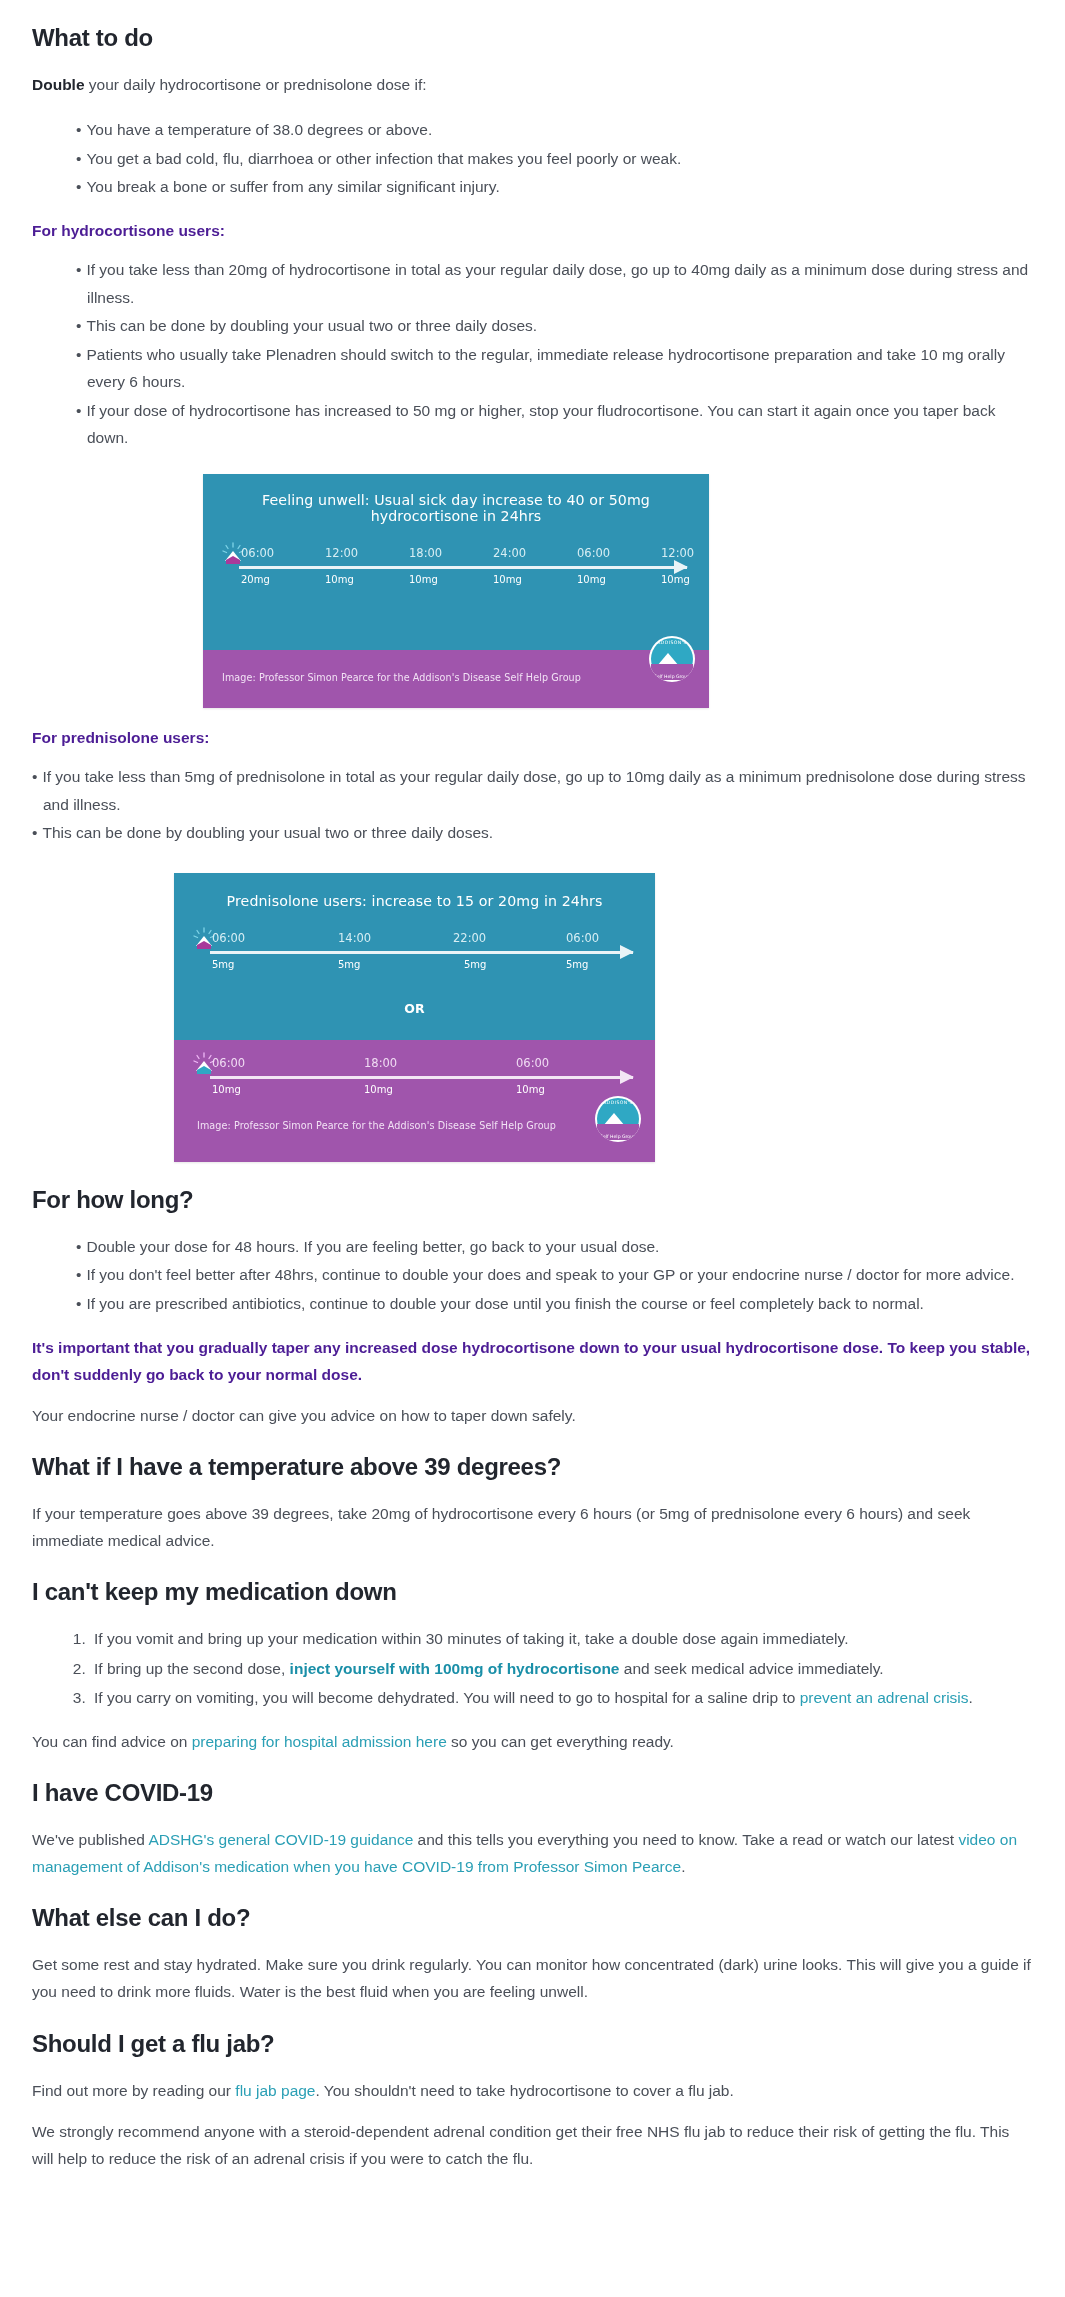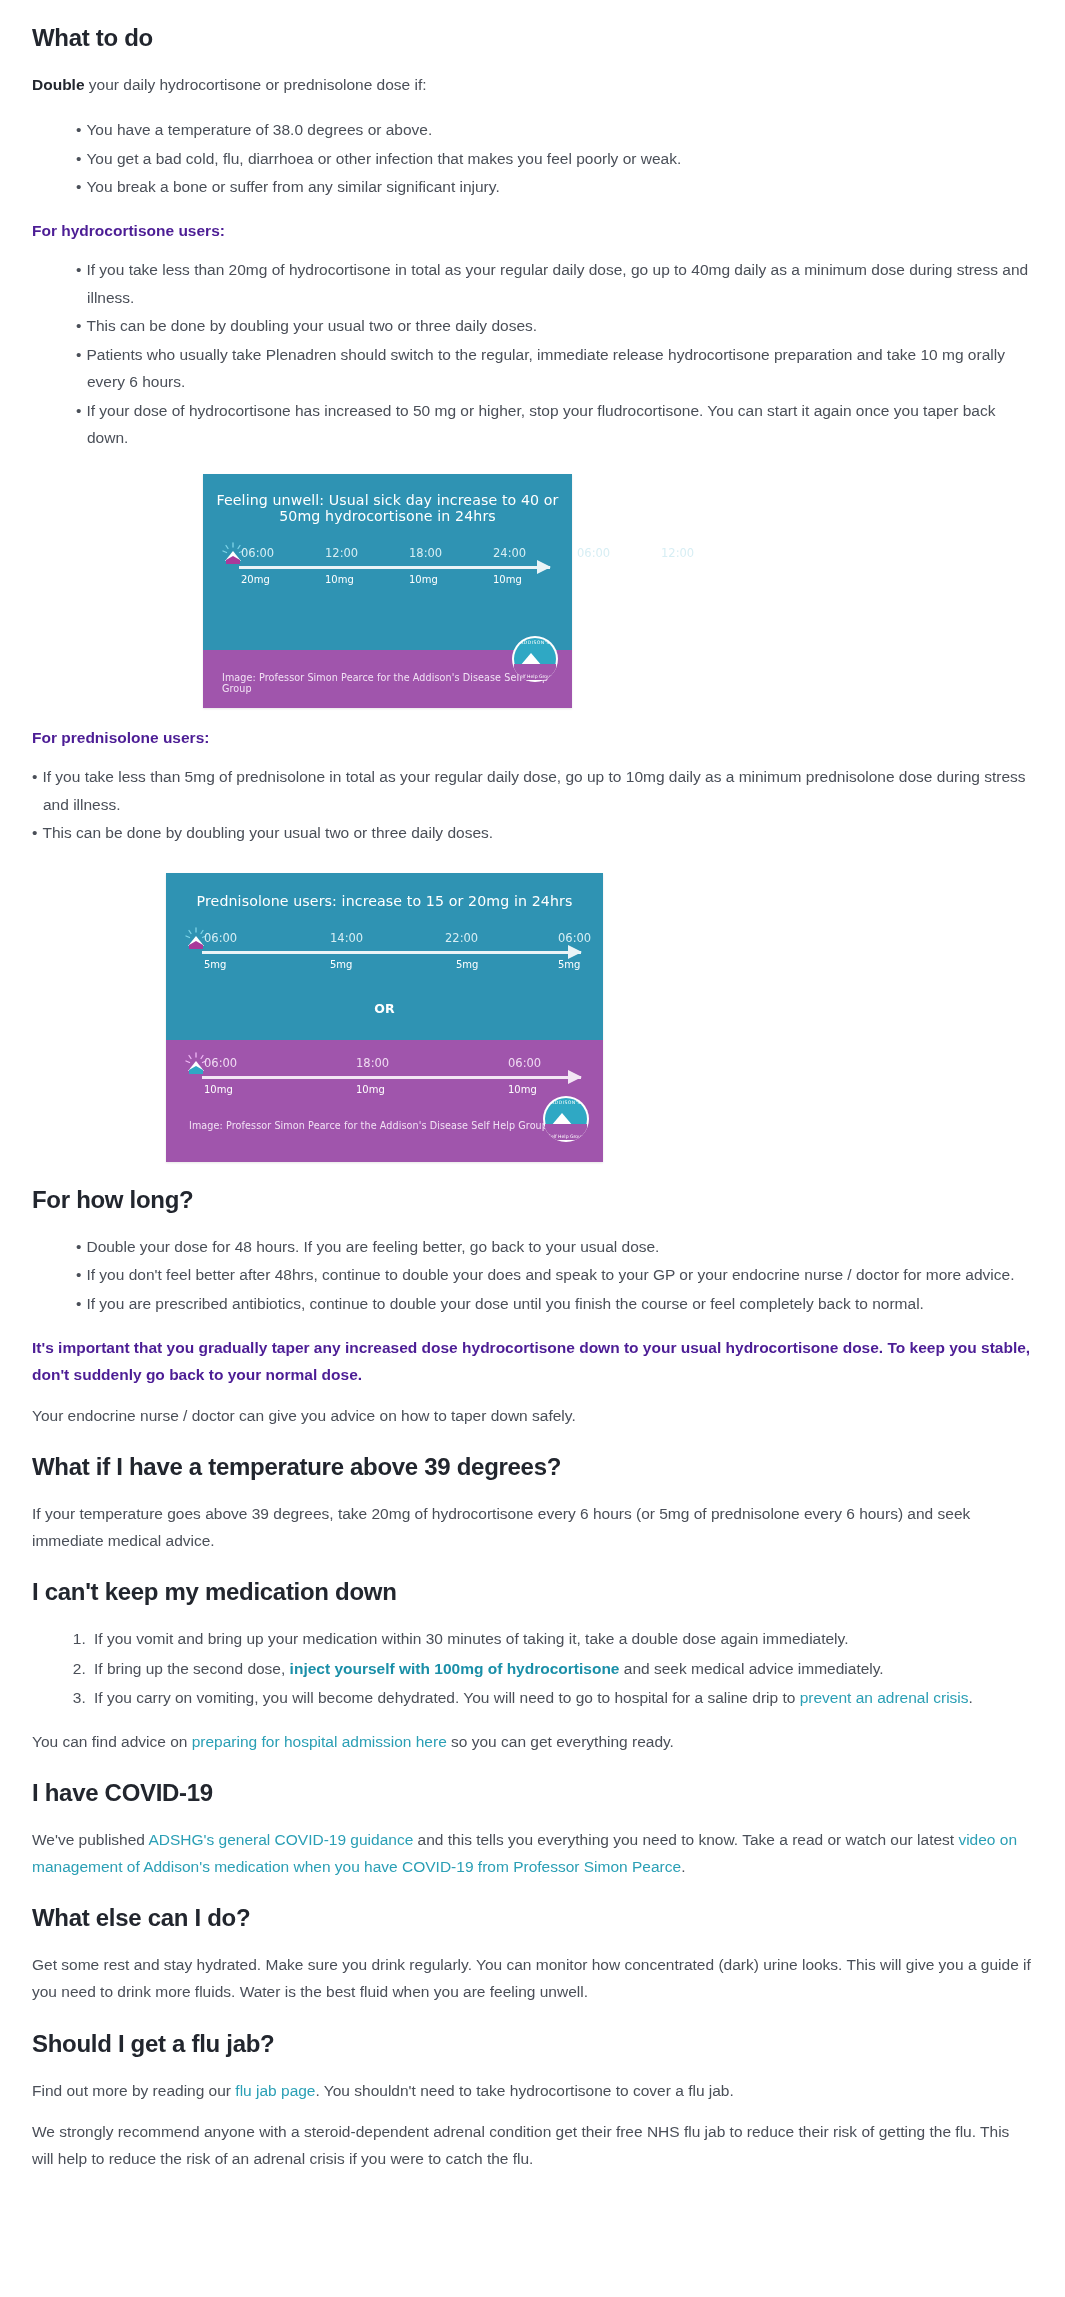--- a/index.html
+++ b/index.html
@@ -75,24 +75,24 @@
 
   a.link { color: #2a9fb5; text-decoration: none; }
 
   
   .figure { display: flex; }
   .fig1 { margin: 22px 0 6px 0; padding-left: 171px; }
   .fig2 { margin: 26px 0 8px 0; padding-left: 134px; }
 
   .info {
     background: #2f93b3;
-    width: 369px;
+    width: 506px;
     box-shadow: 0 1px 2px rgba(0,0,0,0.10);
   }
-  .info.wide { width: 437px; }
+  .info.wide { width: 481px; margin-left: 8px; }
 
   .info-title {
     color: #ffffff;
     font-size: 14.2px;
     text-align: center;
     padding: 18px 10px 6px 10px;
     font-family: "DejaVu Sans", sans-serif;
     letter-spacing: 0.1px;
   }
   .info-title.p2 { padding-top: 20px; }

